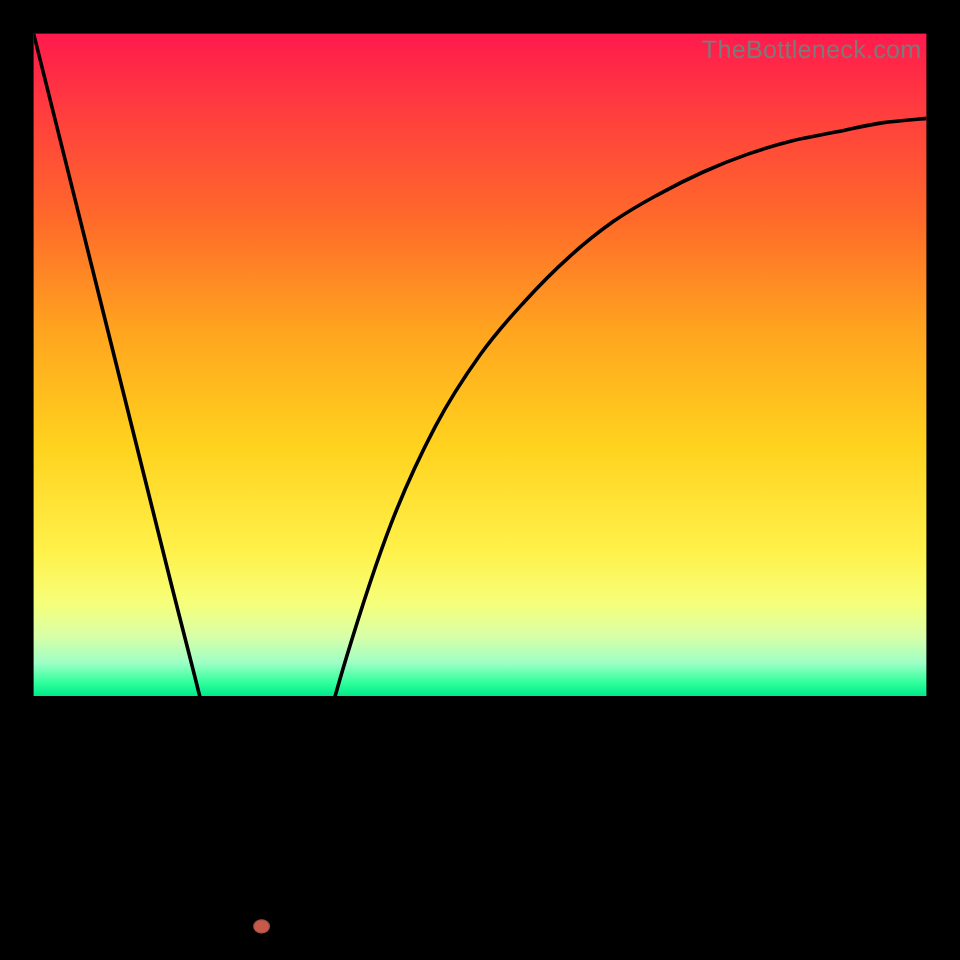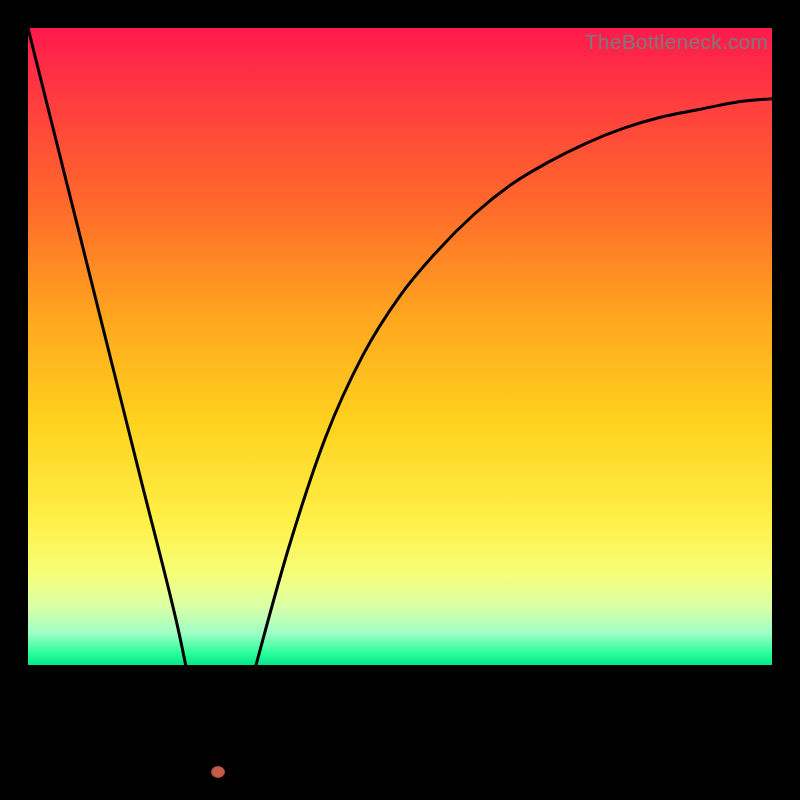--- a/index.html
+++ b/index.html
@@ -8,21 +8,21 @@
     position: relative;
     width: 800px;
     height: 800px;
     background: #000;
   }
   .plot-area {
     position: absolute;
     left: 28px;
     top: 28px;
     width: 744px;
-    height: 637px;
+    height: 552px;
     background: linear-gradient(to bottom,
       #ff1a4d 0%,
       #ff3e3e 12%,
       #ff6a2a 28%,
       #ffa51f 45%,
       #ffd21e 62%,
       #fff14a 78%,
       #f6ff7a 86%,
       #d8ffa8 91%,
       #9effc6 95%,

